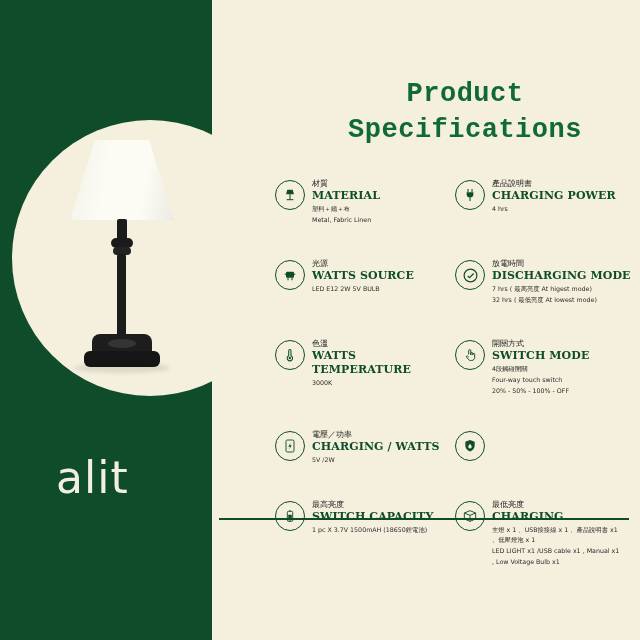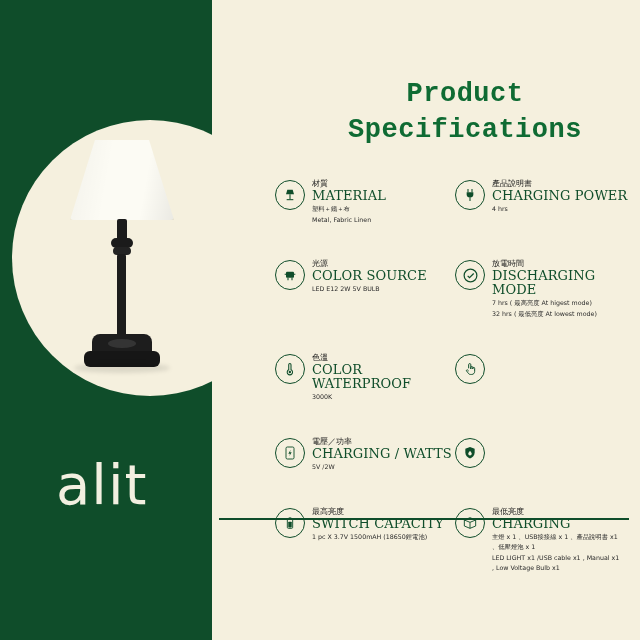--- a/index.html
+++ b/index.html
@@ -106,21 +106,21 @@
     width: 96px; height: 10px;
     border-radius: 50%;
     background: rgba(0,0,0,0.10);
     filter: blur(2px);
   }
   
   .brand {
     position: absolute;
     left: 56px; top: 452px;
     color: #f2efe0;
-    font-size: 56px;
+    font-size: 44px;
     font-weight: 400;
     letter-spacing: 1px;
     font-family: "DejaVu Sans", sans-serif;
   }
   
   .title-wrap {
     position: absolute;
     left: 300px; top: 76px;
     width: 330px;
     text-align: center;
@@ -166,22 +166,22 @@
   }
   .icon-box svg { display: block; }
   .spec-text { padding-top: 0px; }
   .spec-cn {
     font-size: 8px;
     color: #1a1a1a;
     line-height: 11px;
     font-family: "DejaVu Sans", sans-serif;
   }
   .spec-en {
-    font-size: 13px;
-    font-weight: normal;
+    font-size: 11px;
+    font-weight: bold;
     color: #0f4d2a;
     line-height: 14px;
     letter-spacing: 0.1px;
     font-family: "DejaVu Serif", serif;
   }
   .spec-val {
     font-size: 6.3px;
     color: #2a2a2a;
     line-height: 8.6px;
     margin-top: 2px;
@@ -257,21 +257,21 @@
     <div class="spec-row">
       <div class="spec-col">
         <div class="icon-box">
           <svg width="16" height="16" viewBox="0 0 24 24" fill="none" stroke="#0f4d2a" stroke-width="1.6">
             <rect x="6" y="7" width="12" height="9" rx="1.5" fill="#0f4d2a" stroke="none"></rect>
             <path d="M9 16v4M15 16v4M4 11h2M18 11h2"></path>
           </svg>
         </div>
         <div class="spec-text">
           <div class="spec-cn">光源</div>
-          <div class="spec-en">COLOR SOURCE</div>
+          <div class="spec-en">WATTS SOURCE</div>
           <div class="spec-val">LED E12 2W 5V BULB</div>
         </div>
       </div>
       <div class="spec-col">
         <div class="icon-box">
           <svg width="17" height="17" viewBox="0 0 24 24" fill="none" stroke="#0f4d2a" stroke-width="1.7">
             <circle cx="12" cy="12" r="9"></circle>
             <path d="M8 12.5l2.6 2.6L16.5 9.2"></path>
           </svg>
         </div>
@@ -289,31 +289,38 @@
     <div class="spec-row">
       <div class="spec-col">
         <div class="icon-box">
           <svg width="16" height="16" viewBox="0 0 24 24" fill="none" stroke="#0f4d2a" stroke-width="1.6">
             <path d="M13.5 13.2V5.5a1.7 1.7 0 0 0-3.4 0v7.7a4 4 0 1 0 3.4 0z"></path>
             <circle cx="11.8" cy="16.6" r="1.8" fill="#0f4d2a" stroke="none"></circle>
           </svg>
         </div>
         <div class="spec-text">
           <div class="spec-cn">色溫</div>
-          <div class="spec-en">COLOR WATERPROOF</div>
+          <div class="spec-en">WATTS TEMPERATURE</div>
           <div class="spec-val">3000K</div>
         </div>
       </div>
       <div class="spec-col">
         <div class="icon-box">
           <svg width="16" height="16" viewBox="0 0 24 24" fill="none" stroke="#0f4d2a" stroke-width="1.5">
             <path d="M10 11V5.5a1.6 1.6 0 0 1 3.2 0V12"></path>
             <path d="M13.2 12V9.8a1.5 1.5 0 0 1 3 0V12"></path>
             <path d="M16.2 12v-1a1.4 1.4 0 0 1 2.8 0v4.6c0 2.6-1.8 4.6-4.6 4.6h-1.6c-2 0-2.8-1-4-2.6l-2-2.8c-.6-.9.5-2.1 1.5-1.4L10 15"></path>
           </svg>
+        </div>
+        <div class="spec-text">
+          <div class="spec-cn">開關方式</div>
+          <div class="spec-en">SWITCH MODE</div>
+          <div class="spec-val">4段觸碰開關</div>
+          <div class="spec-val">Four-way touch switch</div>
+          <div class="spec-val">20% - 50% - 100% - OFF</div>
         </div>
       </div>
     </div>
 
     <div class="rowgap"></div>
 
     <div class="spec-row">
       <div class="spec-col">
         <div class="icon-box">
           <svg width="16" height="16" viewBox="0 0 24 24" fill="none" stroke="#0f4d2a" stroke-width="1.4">

